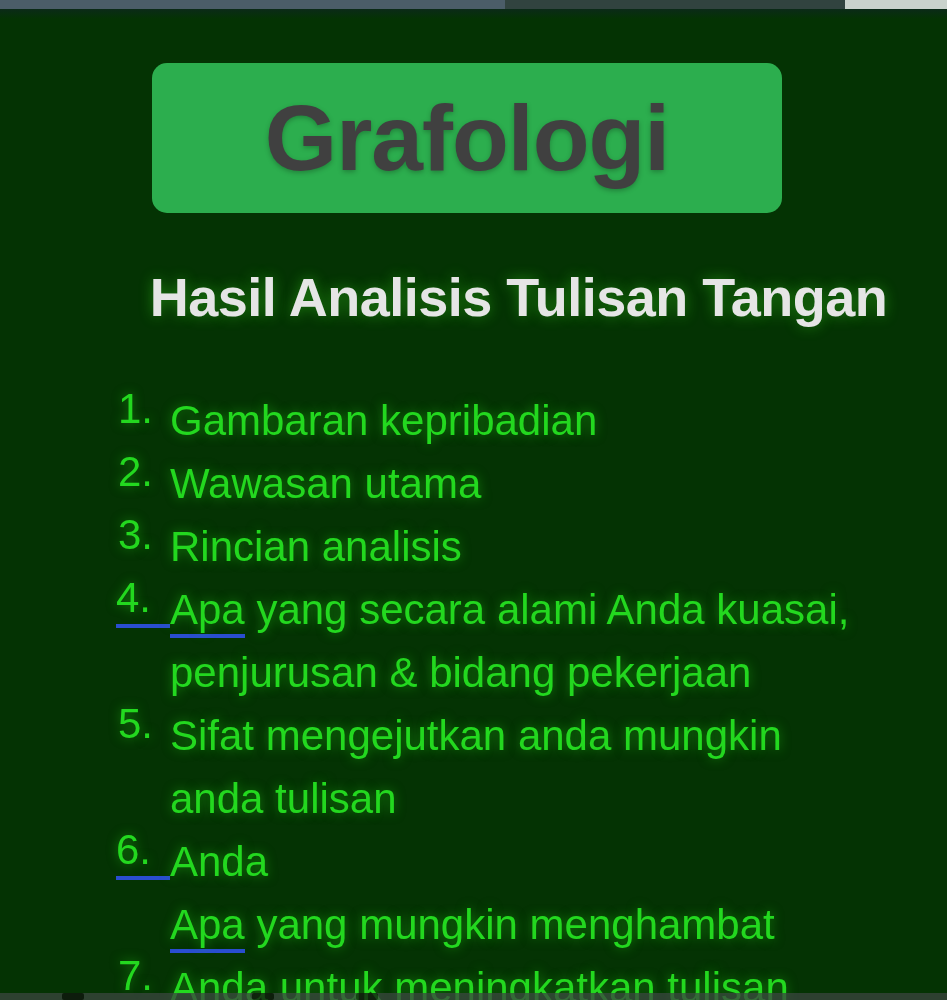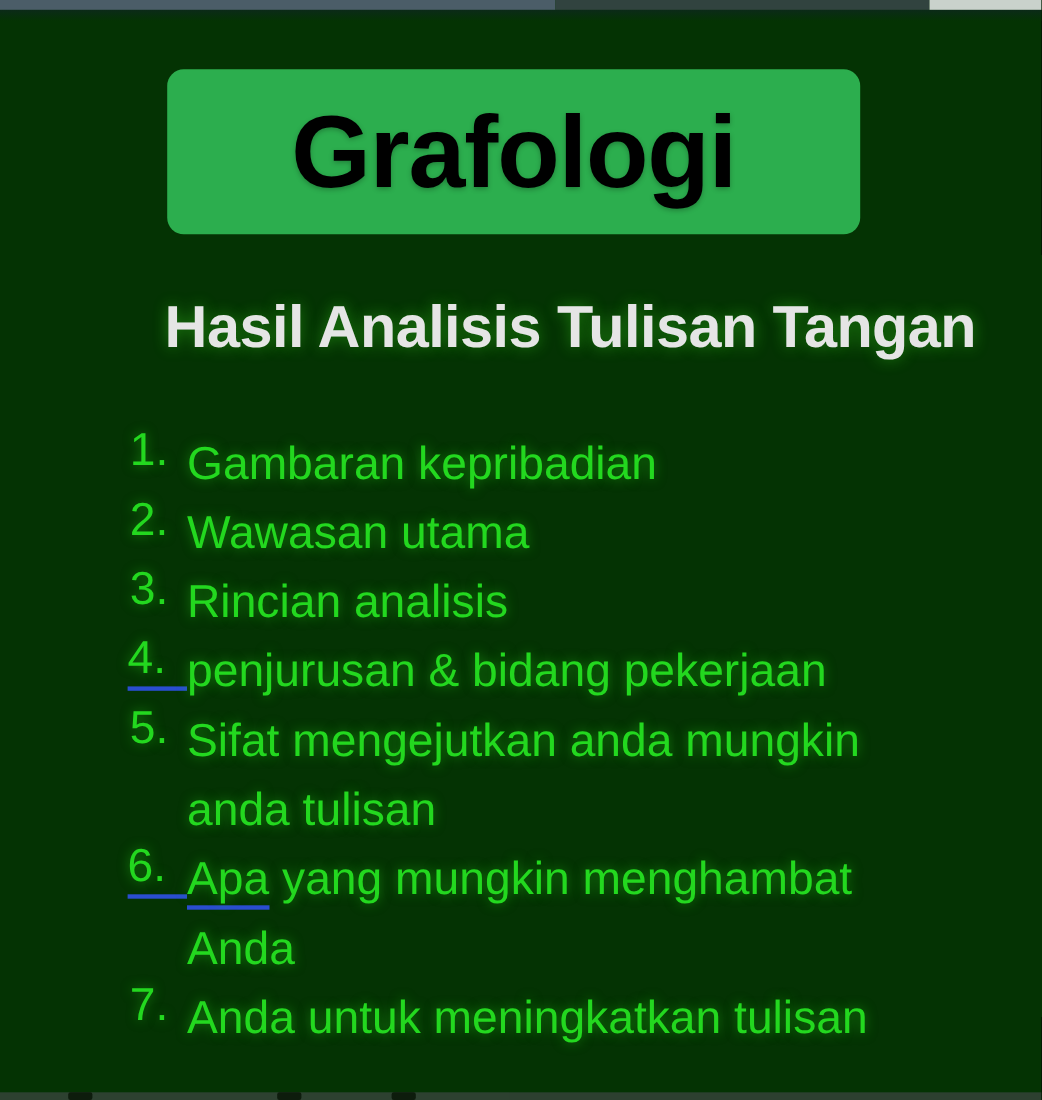--- a/index.html
+++ b/index.html
@@ -46,21 +46,21 @@
     top: 63px;
     width: 630px;
     height: 150px;
     background: #2cae4e;
     border-radius: 15px;
     display: flex;
     align-items: center;
     justify-content: center;
   }
   .title-pill .pill-text {
-    color: #000000;
+    color: #404040;
     font-size: 93px;
     font-weight: bold;
     letter-spacing: -1px;
     line-height: 1;
     text-shadow: 0 2px 5px rgba(0,0,0,0.25);
     white-space: nowrap;
   }
 
   
   .heading {
@@ -175,35 +175,36 @@
       </div>
       <div class="list-item">
         <span class="marker">3.</span>
         <span class="body">
           <div class="line"><span class="first-word">Rincian</span><span> analisis</span></div>
         </span>
       </div>
       <div class="list-item flagged">
         <span class="marker">4.</span>
         <span class="body">
+          <div class="line"><span class="first-word">Apa</span><span> yang secara alami Anda kuasai,</span></div>
           <div class="line">penjurusan &amp; bidang pekerjaan</div>
         </span>
       </div>
       <div class="list-item">
         <span class="marker">5.</span>
         <span class="body">
           <div class="line"><span class="first-word">Sifat</span><span> mengejutkan anda mungkin</span></div>
           <div class="line">anda tulisan</div>
         </span>
       </div>
       <div class="list-item flagged">
         <span class="marker">6.</span>
         <span class="body">
+          <div class="line">Anda</div>
           <div class="line"><span class="first-word">Apa</span><span> yang mungkin menghambat</span></div>
-          <div class="line">Anda</div>
         </span>
       </div>
       <div class="list-item">
         <span class="marker">7.</span>
         <span class="body">
           <div class="line"><span class="first-word">Anda</span><span> untuk meningkatkan tulisan</span></div>
         </span>
       </div>
     </div>
 

